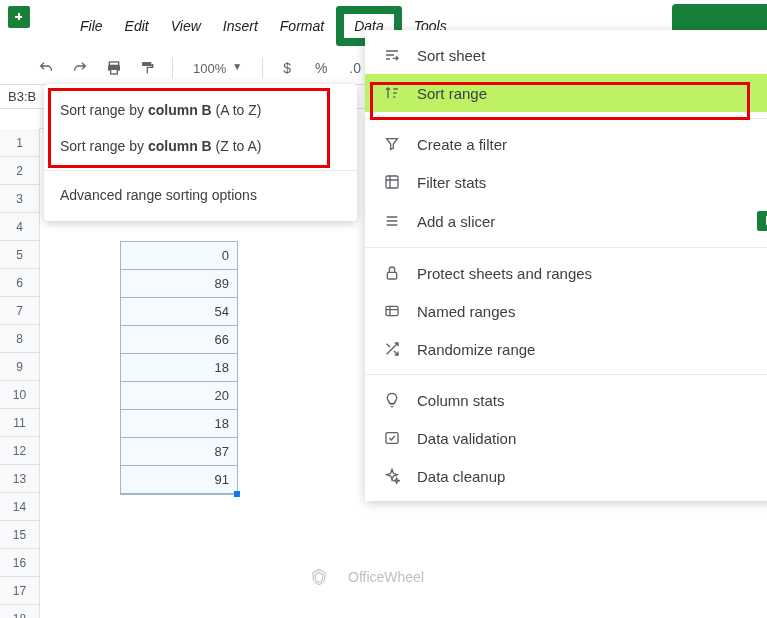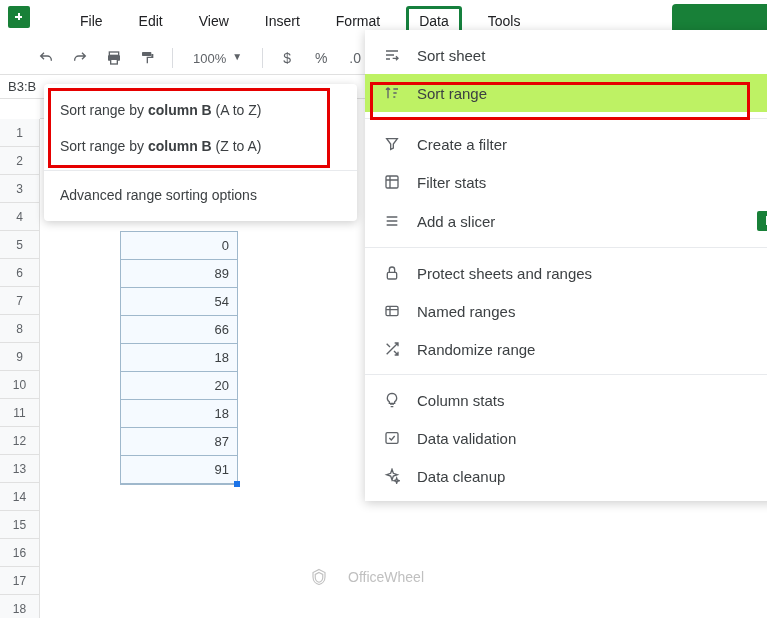--- a/index.html
+++ b/index.html
@@ -1,19 +1,19 @@
 <!DOCTYPE html>
 <html><head>
 <meta charset="utf-8">
 <style>
 * { box-sizing: border-box; margin: 0; padding: 0; }
 body { font-family: Arial, sans-serif; font-size: 14px; color: #3c4043; background: #fff; overflow: hidden; width: 767px; height: 618px; position: relative; }
-.menubar { display: flex; align-items: center; padding: 6px 0 6px 70px; gap: 16px; }
+.menubar { display: flex; align-items: center; padding: 6px 0 6px 70px; gap: 2px; font-style: italic; }
 .menu-item { padding: 4px 10px; cursor: pointer; border-radius: 3px; color: #202124; font-size: 14px; }
-.menu-data { border: 3px solid #15803d; }
+.menu-data { border: 8px solid #15803d; }
 .logo { position: absolute; left: 8px; top: 6px; width: 22px; height: 22px; background: #188038; display: flex; align-items: center; justify-content: center; border-radius: 2px; }
 .logo::after { content: ""; width: 12px; height: 12px; background: linear-gradient(#fff,#fff) center/60% 2px no-repeat, linear-gradient(#fff,#fff) center/2px 60% no-repeat; }
 .green-btn { position: absolute; right: 0; top: 4px; width: 95px; height: 30px; background: #188038; border-radius: 4px 0 0 4px; }
 .toolbar { display: flex; align-items: center; padding: 6px 0 6px 36px; gap: 14px; color: #5f6368; border-bottom: 1px solid #e0e0e0; }
 .tool { width: 20px; height: 20px; display: flex; align-items: center; justify-content: center; cursor: pointer; }
 .zoom { display: flex; align-items: flex-start; gap: 6px; padding: 0 6px; font-size: 13px; }
 .divider { width: 1px; height: 20px; background: #dadce0; }
 .namebox { padding: 4px 8px; font-size: 13px; border-bottom: 1px solid #e0e0e0; }
 .sheet-area { position: relative; }
 .rowhdrs { position: absolute; left: 0; top: 20px; width: 40px; }

